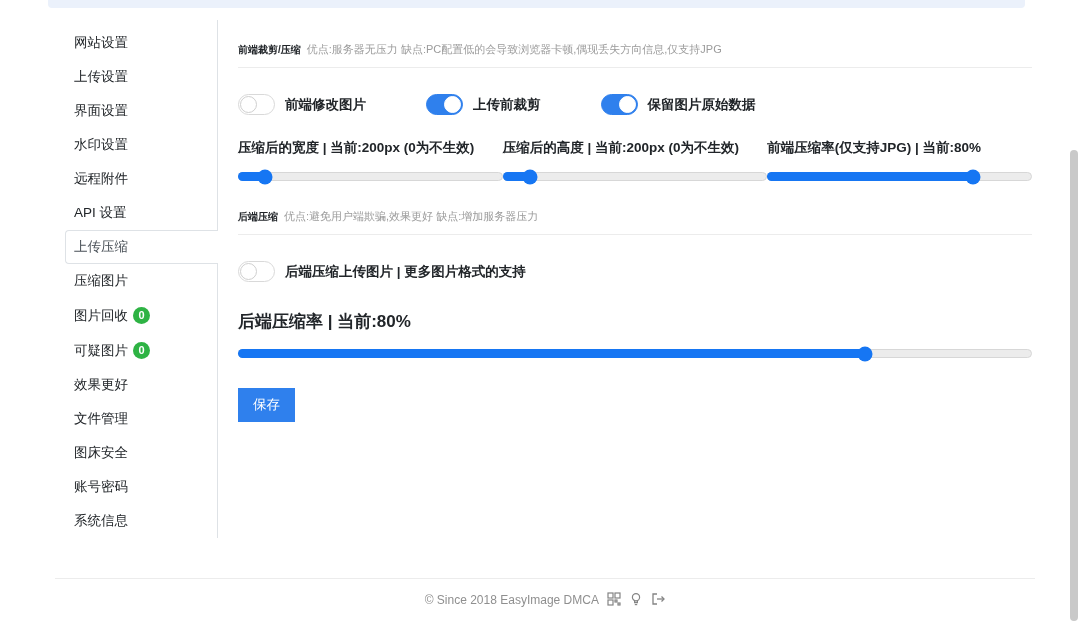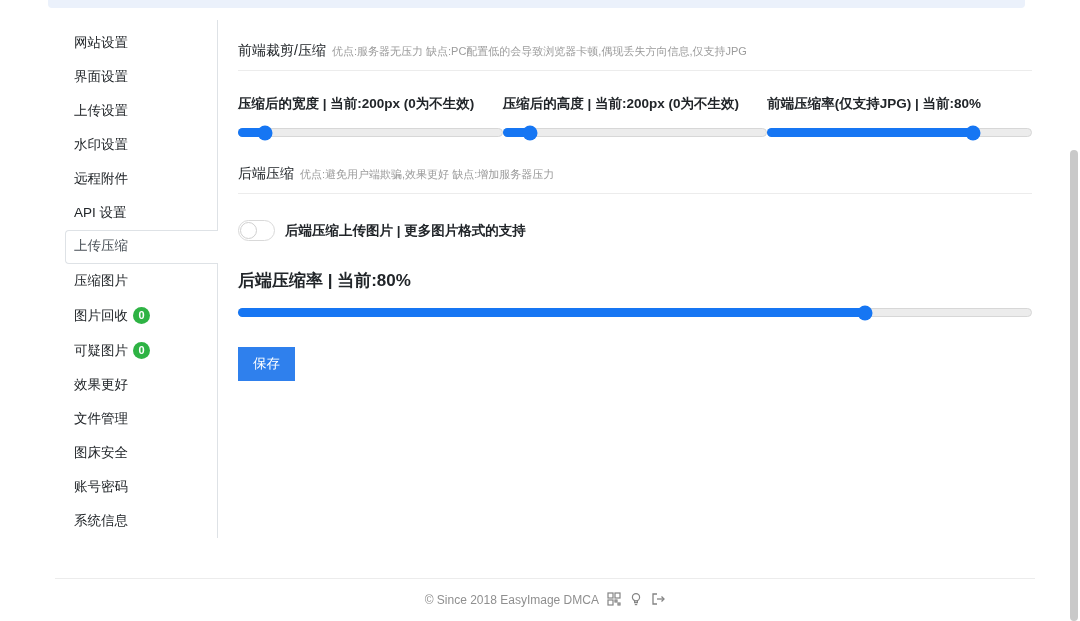--- a/index.html
+++ b/index.html
@@ -11,29 +11,29 @@
   .top-strip { position:absolute; left:48px; top:0; width:977px; height:8px;
     background:#EBF1FB; border-radius:0 0 4px 4px; }
 
   .layout { position:absolute; left:65px; top:20px; width:977px; display:flex; align-items:flex-start; }
 
   
   .sidebar { width:153px; border-right:1px solid #dee2e6; padding-top:6px; min-height:510px; flex:none; }
   .nav-item { position:relative; font-size:13.5px; color:#212529; padding:8px 6px 8px 8px;
     line-height:16px; cursor:pointer; border:1px solid transparent; border-right:0; }
   .nav-item.active { background:#fff; border-color:#dee2e6; border-radius:4px 0 0 4px;
-    margin-right:-1px; color:#495057;font-family:Liberation Mono, monospace; }
+    margin-right:-1px; color:#495057; }
   .badge { display:inline-block; min-width:17px; height:17px; padding:0 2px; margin-left:5px;
     border-radius:50%; background:#2EB344; color:#fff; font-size:11px; font-weight:bold;
     line-height:17px; text-align:center; vertical-align:1px; }
 
   
   .content { flex:1; padding:22px 10px 0 20px; }
   .section-head { display:flex; align-items:baseline; }
-  .section-title { font-size:14px; font-weight:normal; color:#212529; white-space:nowrap; }
+  .section-title { font-size:10px; font-weight:bold; color:#212529; white-space:nowrap; }
   .section-desc { font-size:11px; color:#9b9b9b; margin-left:6px; }
   .rule { border:0; border-top:1px solid #ececec; margin-top:10px; }
 
   .toggle-row { display:flex; align-items:center; margin-top:26px; }
   .toggle-item { display:flex; align-items:center; margin-right:60px; }
   .toggle { position:relative; width:37px; height:21px; border-radius:11px; flex:none; cursor:pointer;
     background:#fff; border:1px solid #d9d9d9; }
   .toggle .tknob { position:absolute; top:1px; left:1px; width:17px; height:17px; border-radius:50%;
     background:#fff; border:1px solid #cfcfcf; }
   .toggle.on { background:#2F80ED; border-color:#2F80ED; }
@@ -71,22 +71,22 @@
 <body>
 
 <div class="page">
 
   <div class="top-strip"></div>
 
   <div class="layout">
 
     <div class="sidebar">
       <div class="nav-item">网站设置</div>
+      <div class="nav-item">上传设置</div>
       <div class="nav-item">界面设置</div>
-      <div class="nav-item">上传设置</div>
       <div class="nav-item">水印设置</div>
       <div class="nav-item">远程附件</div>
       <div class="nav-item">API 设置</div>
       <div class="nav-item active">上传压缩</div>
       <div class="nav-item">压缩图片</div>
       <div class="nav-item"><span>图片回收</span><span class="badge">0</span></div>
       <div class="nav-item"><span>可疑图片</span><span class="badge">0</span></div>
       <div class="nav-item">效果更好</div>
       <div class="nav-item">文件管理</div>
       <div class="nav-item">图床安全</div>
@@ -96,20 +96,40 @@
 
     <div class="content">
 
       
       <div class="section-head">
         <span class="section-title">前端裁剪/压缩</span>
         <span class="section-desc">优点:服务器无压力 缺点:PC配置低的会导致浏览器卡顿,偶现丢失方向信息,仅支持JPG</span>
       </div>
       <hr class="rule">
 
+      <div class="toggle-row">
+        <div class="toggle-item">
+          <div class="toggle">
+              <div class="tknob"></div>
+            </div>
+          <span class="toggle-label">前端修改图片</span>
+        </div>
+        <div class="toggle-item">
+          <div class="toggle on">
+              <div class="tknob"></div>
+            </div>
+          <span class="toggle-label">上传前裁剪</span>
+        </div>
+        <div class="toggle-item">
+          <div class="toggle on">
+              <div class="tknob"></div>
+            </div>
+          <span class="toggle-label">保留图片原始数据</span>
+        </div>
+      </div>
 
       <div class="slider-grid">
         <div>
           <div class="slider-label">压缩后的宽度 | 当前:200px (0为不生效)</div>
           <div class="range">
             <div class="fill" style="width: 10%;"></div>
             <div class="knob" style="left: 10%;"></div>
           </div>
         </div>
         <div>

